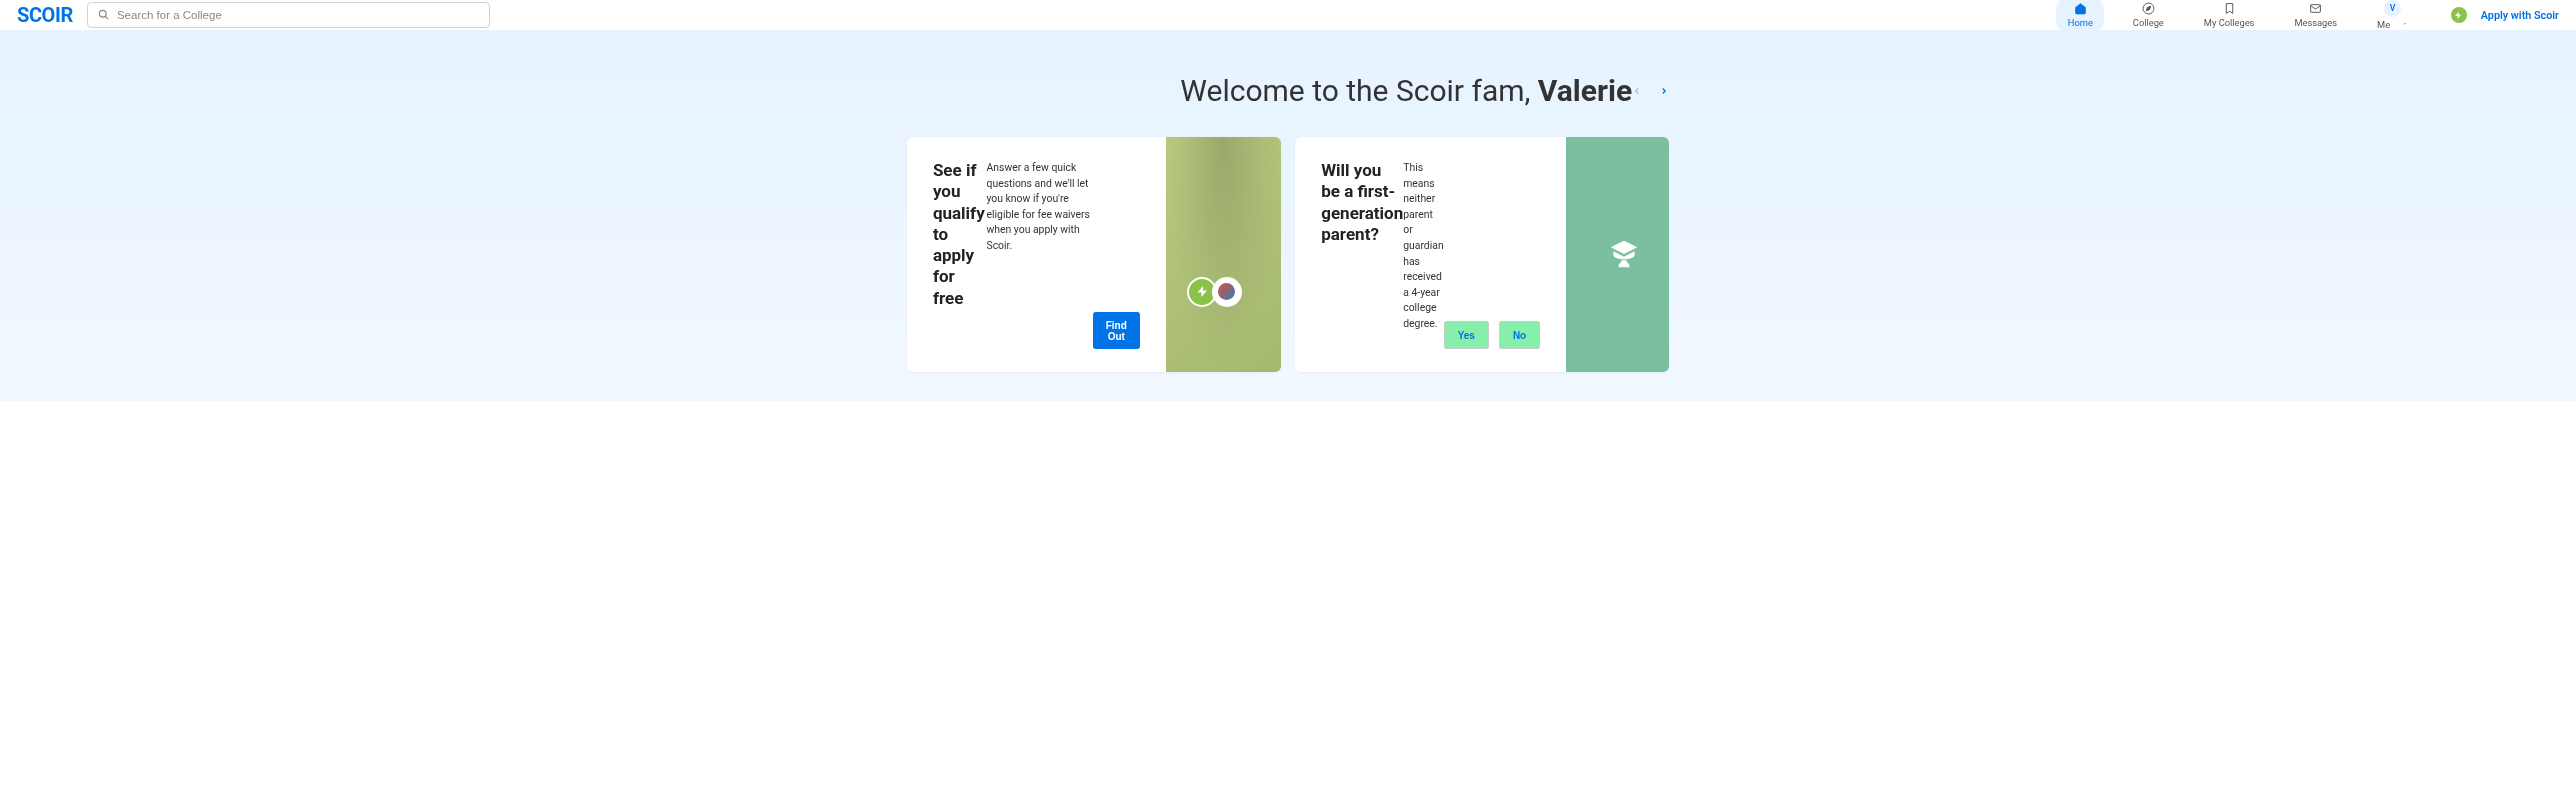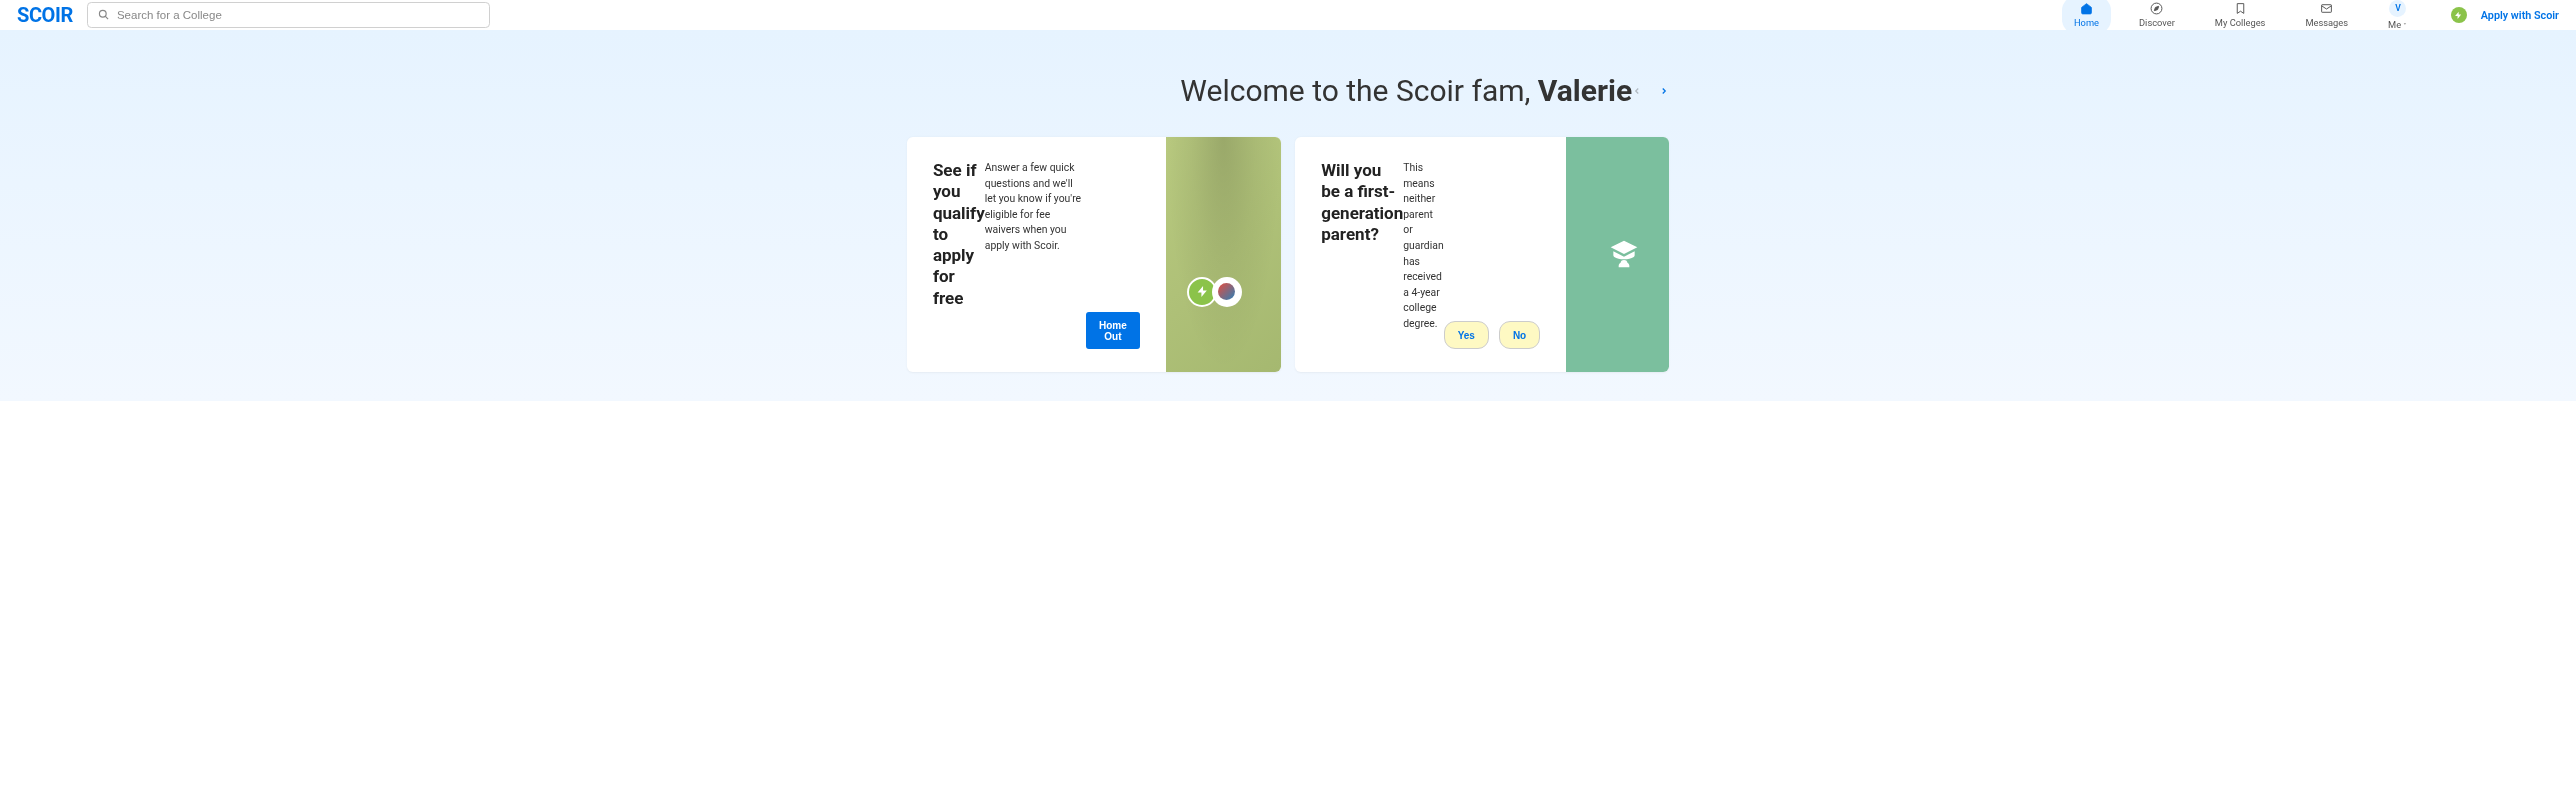--- a/index.html
+++ b/index.html
@@ -91,21 +91,21 @@
       display: flex;
       align-items: center;
       justify-content: center;
       font-size: 8.6px;
       font-weight: 600;
       margin-bottom: 2.9px;
     }
     .me-label {
       display: flex;
       align-items: center;
-      gap: 1px;
+      gap: 12px;
     }
     .apply-btn {
       display: flex;
       align-items: center;
       gap: 14px;
       color: #0073E6;
       font-weight: 600;
       font-size: 10.8px;
       cursor: pointer;
       margin-left: 14.4px;
@@ -198,25 +198,25 @@
       background: #0073E6;
       color: #fff;
       border: none;
       padding: 7.2px 13px;
       border-radius: 2.9px;
       font-weight: 600;
       font-size: 10px;
       cursor: pointer;
     }
     .btn-outline {
-      background: #fef9c3;
+      background: #86efac;
       color: #0073E6;
       border: 0.7px solid #ccc;
       padding: 7.2px 13px;
-      border-radius: 11px;
+      border-radius: 2px;
       font-weight: 600;
       font-size: 10px;
       cursor: pointer;
       flex: 1;
     }
     .card-image {
       width: 115px;
       background: linear-gradient(135deg, #b8c97f 0%, #a5b870 100%);
       position: relative;
       flex-shrink: 0;
@@ -288,21 +288,21 @@
       <svg width="13" height="13" viewBox="0 0 24 24" fill="#0073E6" stroke="#0073E6" stroke-width="1.5">
           <path d="M3 10l9-7 9 7v10a2 2 0 0 1-2 2H5a2 2 0 0 1-2-2V10z"></path>
         </svg>
       <span>Home</span>
     </div>
     <div class="nav-item">
       <svg width="13" height="13" viewBox="0 0 24 24" fill="none" stroke="#555" stroke-width="1.8">
           <circle cx="12" cy="12" r="10"></circle>
           <polygon points="16,8 14,14 8,16 10,10" fill="#555"></polygon>
         </svg>
-      <span>Discover</span>
+      <span>College</span>
     </div>
     <div class="nav-item">
       <svg width="13" height="13" viewBox="0 0 24 24" fill="none" stroke="#555" stroke-width="1.8">
           <path d="M6 3h12v18l-6-4-6 4V3z"></path>
         </svg>
       <span>My Colleges</span>
     </div>
     <div class="nav-item">
       <svg width="13" height="13" viewBox="0 0 24 24" fill="none" stroke="#555" stroke-width="1.8">
           <rect x="3" y="5" width="18" height="14" rx="1"></rect>
@@ -349,21 +349,21 @@
         </div>
       </div>
     </div>
 
     <div class="cards-row">
       <div class="card">
         <div class="card-content">
           <h2 class="card-title">See if you qualify to apply for free</h2>
           <p class="card-desc">Answer a few quick questions and we'll let you know if you're eligible for fee waivers when you apply with Scoir.</p>
           <div class="card-actions">
-            <button class="btn-primary">Home Out</button>
+            <button class="btn-primary">Find Out</button>
           </div>
         </div>
         <div class="card-image">
           <div class="arch-overlay"></div>
           <div class="image-badges">
             <div class="badge-circle badge-green">
               <svg width="13" height="13" viewBox="0 0 24 24" fill="#fff">
                   <path d="M13 2L3 14h7v8l10-12h-7V2z"></path>
                 </svg>
             </div>

